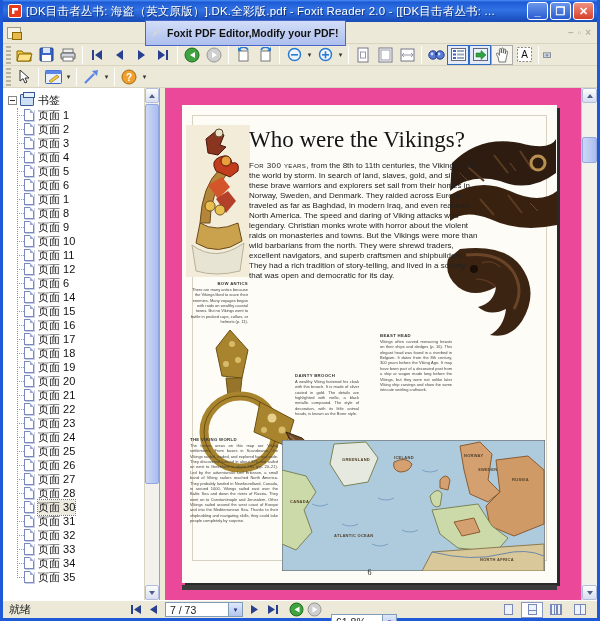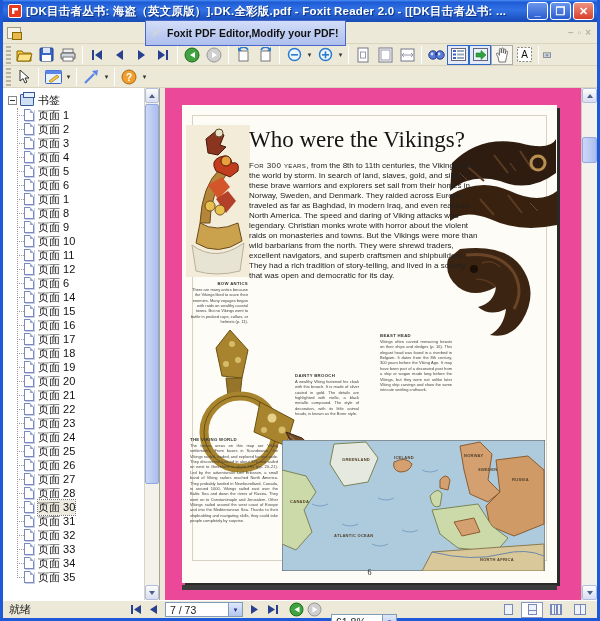--- a/index.html
+++ b/index.html
@@ -2,21 +2,21 @@
 <html><head>
 <meta charset="utf-8">
 <style>
   *{margin:0;padding:0;box-sizing:border-box;font-family:"Liberation Sans",sans-serif;}
   html,body{width:600px;height:621px;overflow:hidden;background:#ece9d8;}
   .window{position:relative;width:600px;height:621px;border-left:3px solid #1e5ad7;border-right:3px solid #1e5ad7;border-bottom:3px solid #1e5ad7;background:#ece9d8;}
   
   .titlebar{height:22px;background:linear-gradient(180deg,#4a8df5 0%,#1d5bd5 10%,#3272e4 45%,#1a50c0 90%,#1c4eb4 100%);display:flex;align-items:center;padding:0 3px 0 5px;color:#fff;}
   .titlebar .app-ico{width:14px;height:14px;background:#e83a1e;border:1px solid #fff;border-radius:2px;margin-right:4px;flex:none;position:relative;}
   .titlebar .app-ico:after{content:"";position:absolute;left:3px;top:3px;width:6px;height:6px;background:#fff;clip-path:polygon(0 0,100% 0,100% 40%,40% 40%,40% 100%,0 100%);}
-  .title-text{flex:1;font-size:11.5px;font-weight:bold;white-space:nowrap;overflow:hidden;text-shadow:1px 1px 1px #0b2f7a;letter-spacing:.2px;}
+  .title-text{flex:1;font-size:11.5px;font-weight:normal;white-space:nowrap;overflow:hidden;text-shadow:1px 1px 1px #0b2f7a;letter-spacing:.2px;}
   .winbtn{width:21px;height:18px;margin-left:2px;border:1px solid #fff;border-radius:3px;font-size:11px;font-weight:bold;color:#fff;display:flex;align-items:center;justify-content:center;flex:none;}
   .btn-min,.btn-max{background:linear-gradient(180deg,#6a96ec,#2a5cd0);}
   .btn-close{background:linear-gradient(180deg,#ee9180,#d8402a);}
   
   .menubar{height:22px;display:flex;align-items:center;background:#ece9d8;border-bottom:1px solid #d8d4c0;padding-left:2px;}
   .menu-ico{width:14px;height:12px;background:#f7f3e8;border:1px solid #a09a7c;margin:0 4px 0 2px;position:relative;}
   .menu-ico:after{content:"";position:absolute;right:-2px;bottom:-2px;width:8px;height:6px;background:#e8b84c;border:1px solid #8a6a00;}
   .menu-item{font-size:11px;color:#222;padding:3px 7px;white-space:nowrap;}
   .promo-btn{margin-left:8px;display:flex;align-items:center;background:linear-gradient(180deg,#d2ddf8,#aebfee);border:1px solid #4a66c8;height:18px;padding:12px 6px;font-size:10.5px;font-weight:bold;color:#111;white-space:nowrap;}
   .promo-ico{width:11px;height:10px;margin-right:4px;background:#cfd4dd;clip-path:polygon(0 100%,20% 40%,100% 0,45% 65%);border:0;}

